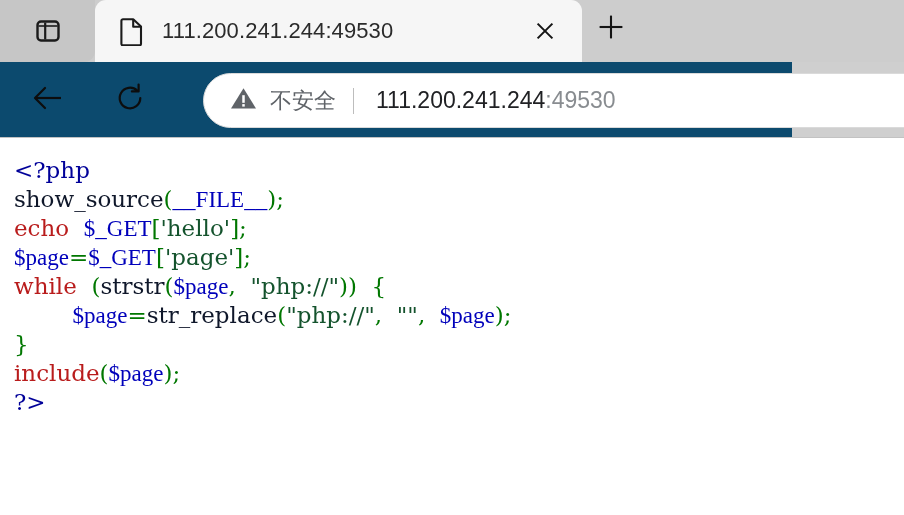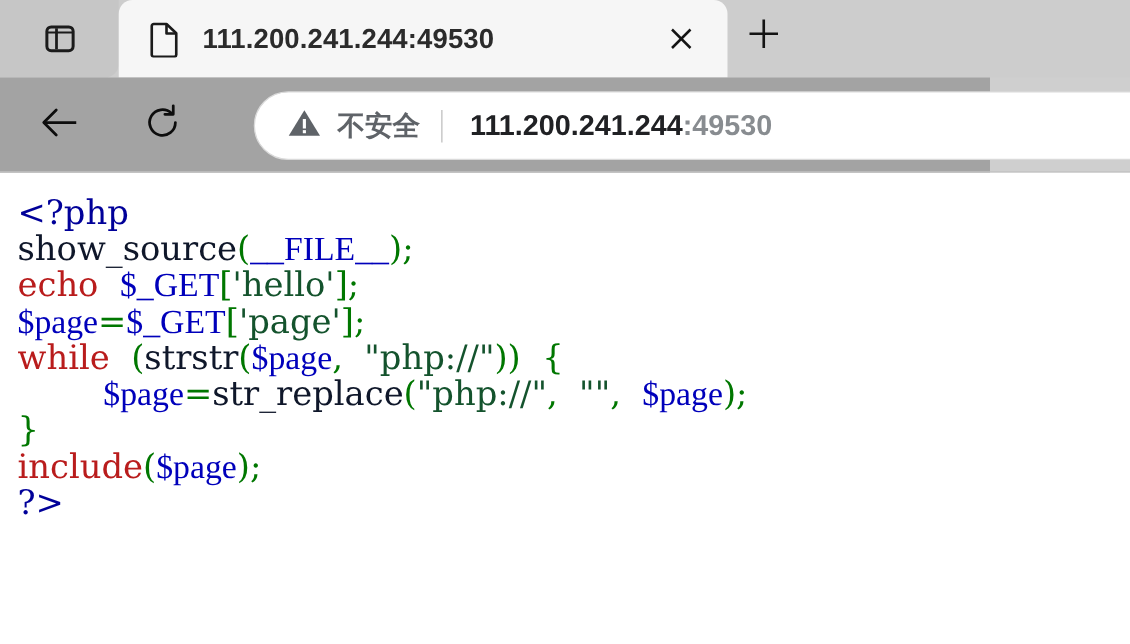--- a/index.html
+++ b/index.html
@@ -15,21 +15,20 @@
     position: relative;
   }
 
   
   .browser-chrome {
     position: absolute;
     top: 0; left: 0;
     width: 904px;
     height: 138px;
     background: #cfcfcf;
-    font-weight: bold;
   }
 
   
   .tab-strip {
     position: absolute;
     top: 0; left: 0;
     width: 904px;
     height: 62px;
     background: #cdcdcd;
   }
@@ -98,21 +97,21 @@
     justify-content: center;
     cursor: pointer;
   }
 
   
   .toolbar {
     position: absolute;
     top: 62px; left: 0;
     width: 792px;
     height: 76px;
-    background: #a3a3a3;
+    background: #0c4a6e;
     display: flex;
     align-items: center;
   }
   .nav-btn {
     width: 52px; height: 52px;
     margin-left: 22px;
     display: flex;
     align-items: center;
     justify-content: center;
     flex: 0 0 auto;
@@ -180,21 +179,21 @@
     width: 904px;
     height: 376px;
     background: #ffffff;
     overflow: hidden;
   }
   .code-block {
     position: absolute;
     top: 17px;
     left: 14px;
     font-family: "DejaVu Serif", "Liberation Serif", serif;
-    font-size: 27px;
+    font-size: 23px;
     line-height: 29px;
     white-space: pre;
     letter-spacing: 0px;
   }
   .code-line { height: 29px; white-space: pre; }
 
   .t-php   { color: #000099; }   
   .t-key   { color: #b91c1c; }   
   .t-fn    { color: #0f172a; }   
   .t-var   { color: #0000bb; font-family: Liberation Serif, serif; }   

